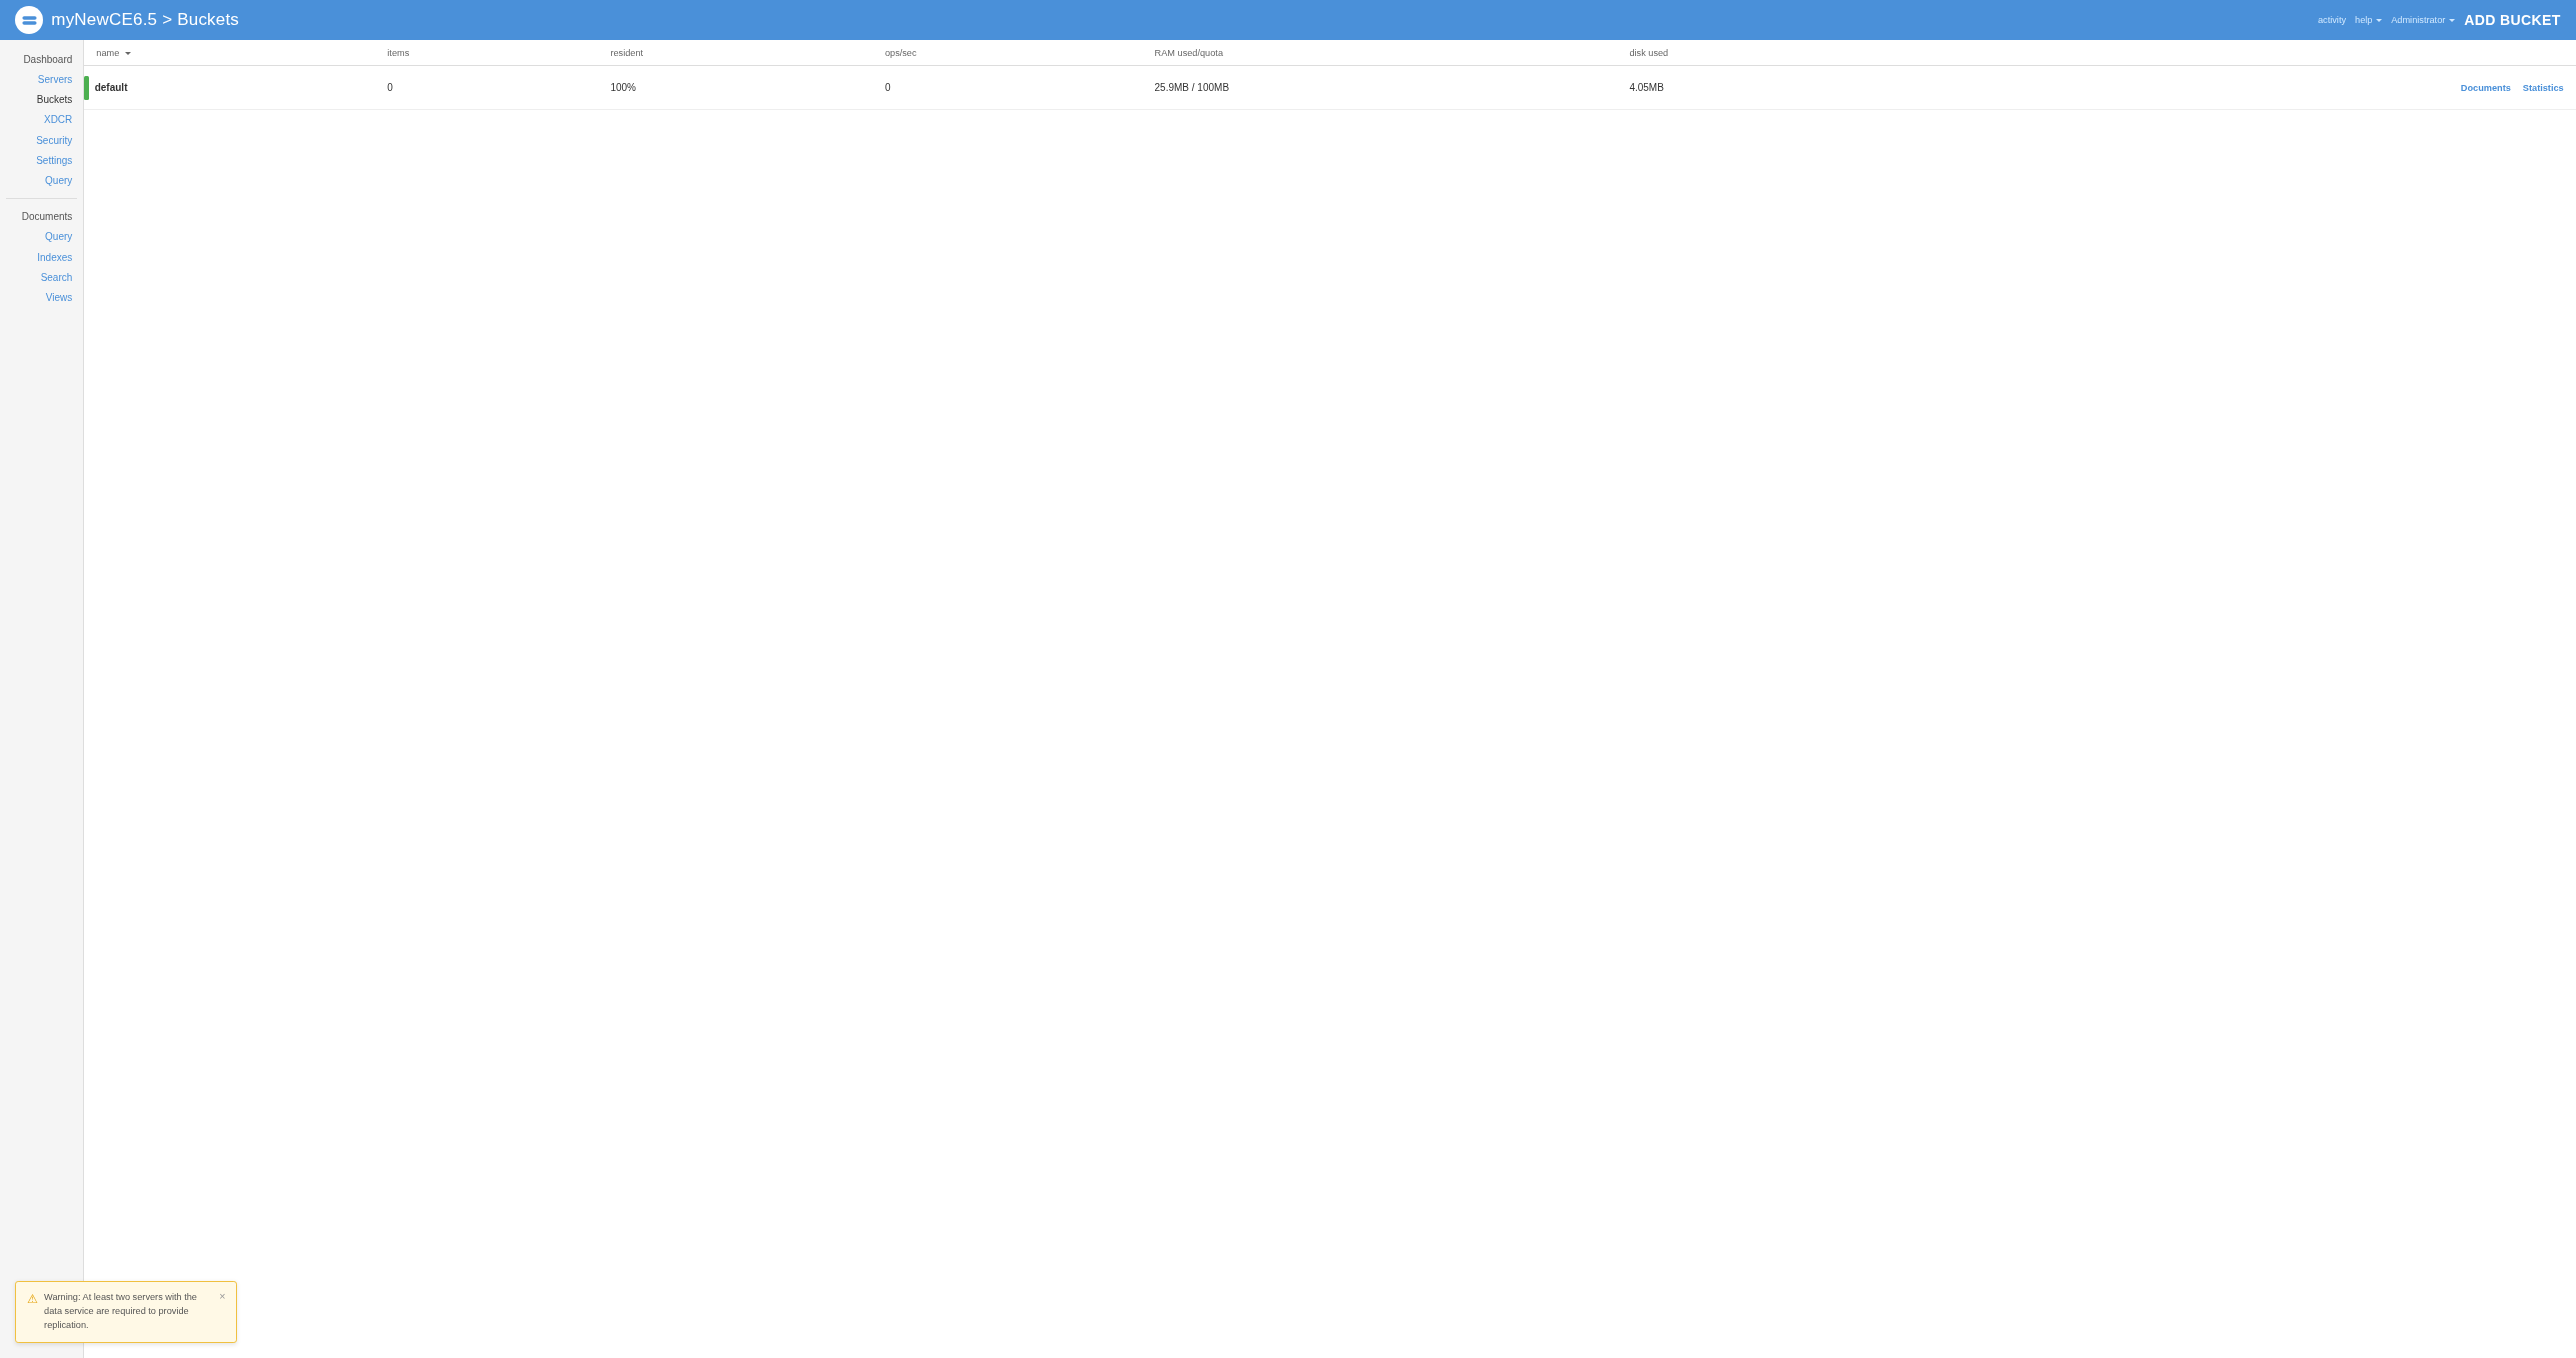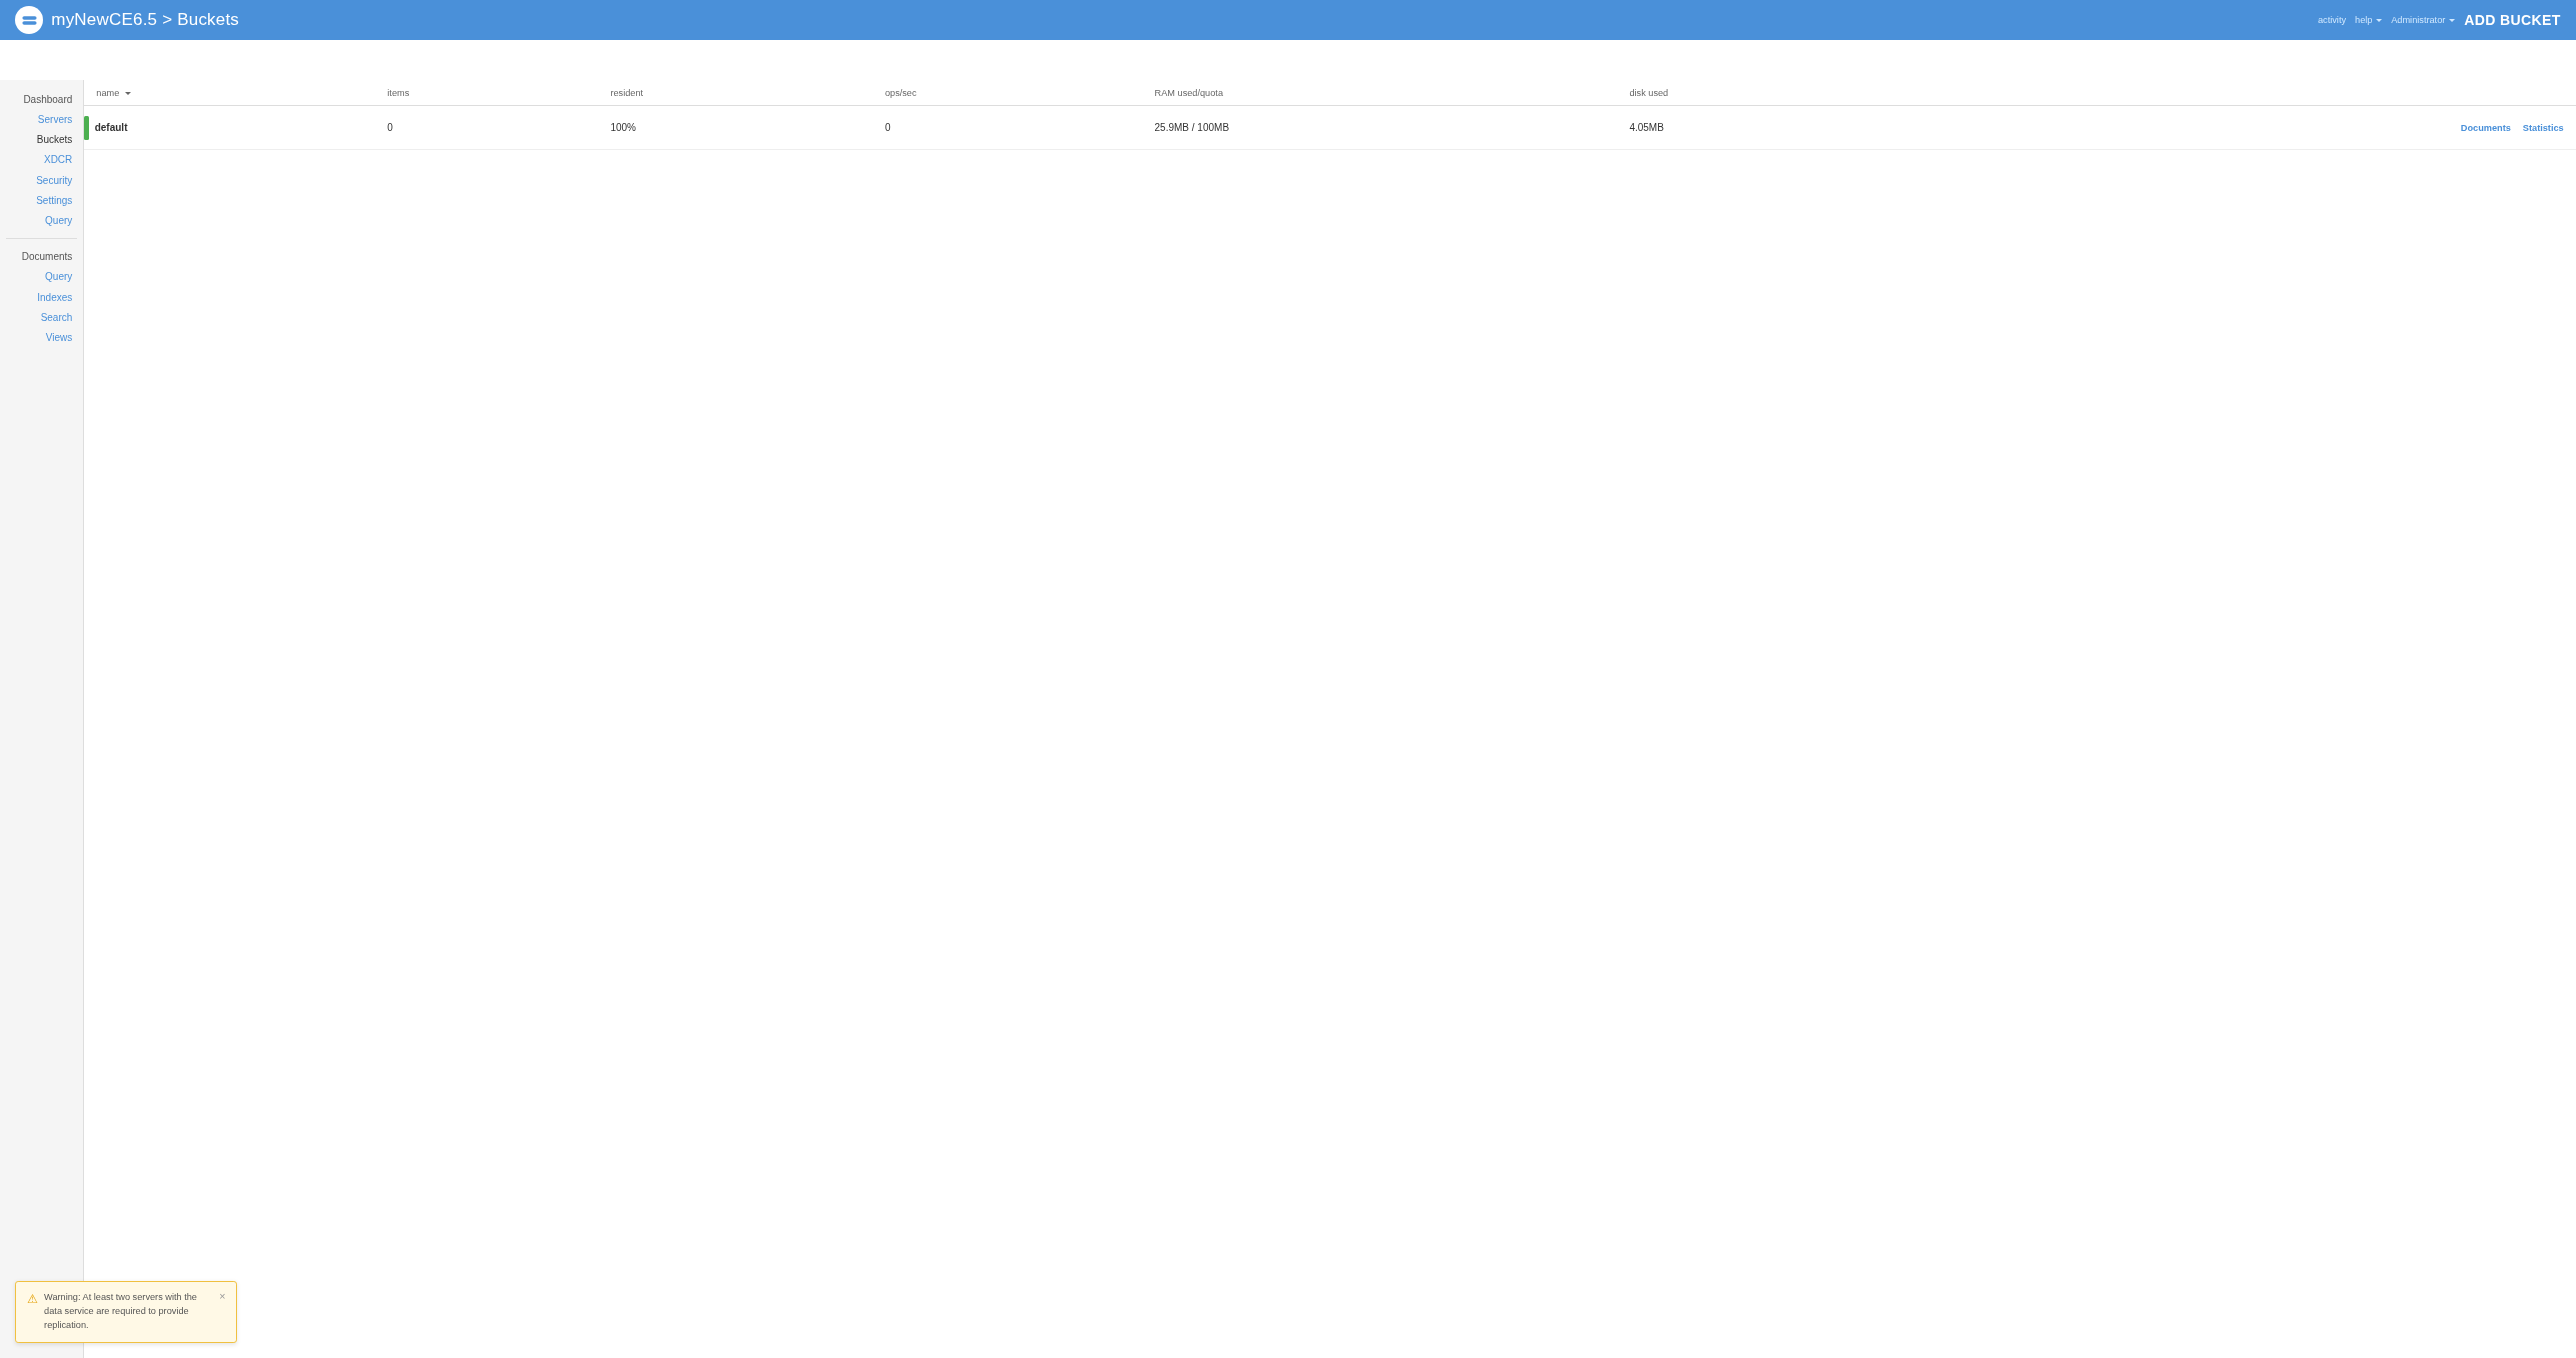--- a/index.html
+++ b/index.html
@@ -75,21 +75,20 @@
       border: none;
       cursor: pointer;
       text-transform: uppercase;
     }
 
     
     .layout {
       display: flex;
       flex: 1;
       overflow: hidden;
-      margin-top: 40px;
     }
 
     
     .sidebar {
       width: 84px;
       background: #f5f5f5;
       border-right: 0.8px solid #ddd;
       display: flex;
       flex-direction: column;
       padding-top: 6.1px;

